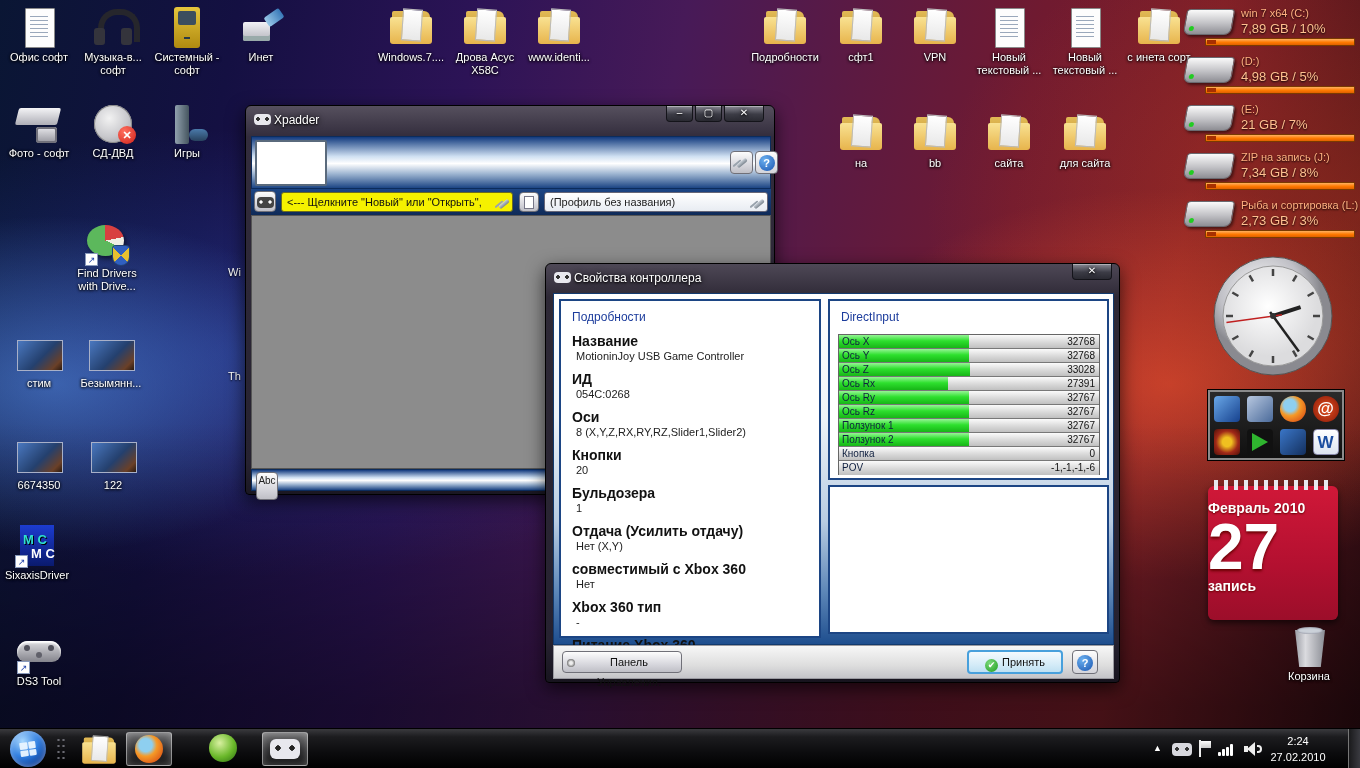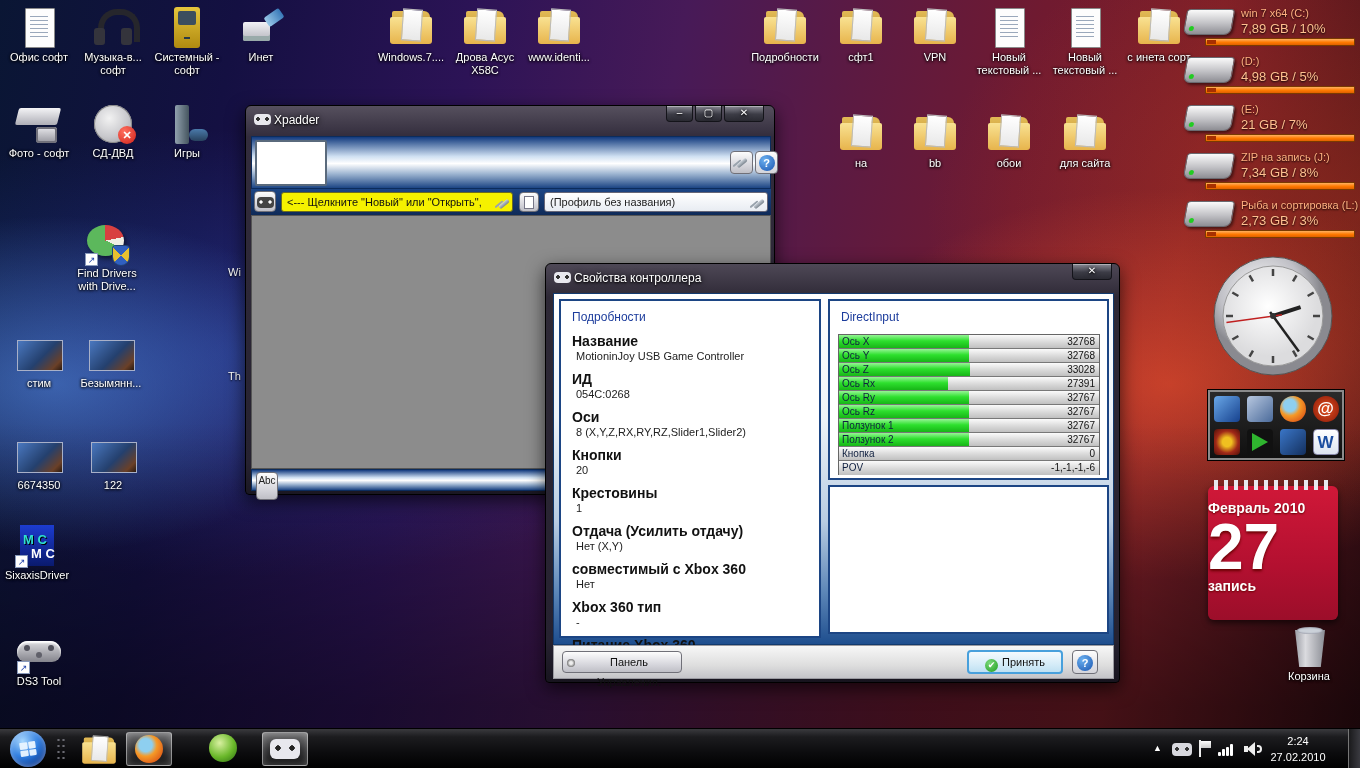--- a/index.html
+++ b/index.html
@@ -174,21 +174,21 @@
 <div class="dic" style="left:898px;top:112px">
     <div class="art fo">
       <span class="sheet"></span>
     </div>
     <div class="lbl">bb</div>
   </div>
 <div class="dic" style="left:972px;top:112px">
     <div class="art fo">
       <span class="sheet"></span>
     </div>
-    <div class="lbl">обои</div>
+    <div class="lbl">сайта</div>
   </div>
 <div class="dic" style="left:1048px;top:112px">
     <div class="art fo">
       <span class="sheet"></span>
     </div>
     <div class="lbl">для сайта</div>
   </div>
 <div class="dic" style="left:2px;top:102px">
     <div class="art cam"></div>
     <div class="lbl">Фото - софт</div>
@@ -375,21 +375,21 @@
       </div>
     <div class="fld">
         <div class="flab">Оси</div>
         <div class="fval">8 (X,Y,Z,RX,RY,RZ,Slider1,Slider2)</div>
       </div>
     <div class="fld">
         <div class="flab">Кнопки</div>
         <div class="fval">20</div>
       </div>
     <div class="fld">
-        <div class="flab">Крестовины</div>
+        <div class="flab">Бульдозера</div>
         <div class="fval">1</div>
       </div>
     <div class="fld">
         <div class="flab">Отдача (Усилить отдачу)</div>
         <div class="fval">Нет (X,Y)</div>
       </div>
     <div class="fld">
         <div class="flab">совместимый с Xbox 360</div>
         <div class="fval">Нет</div>
       </div>

